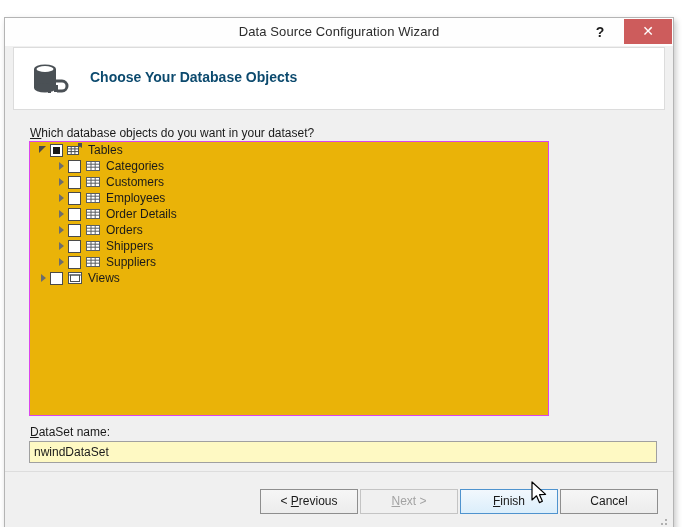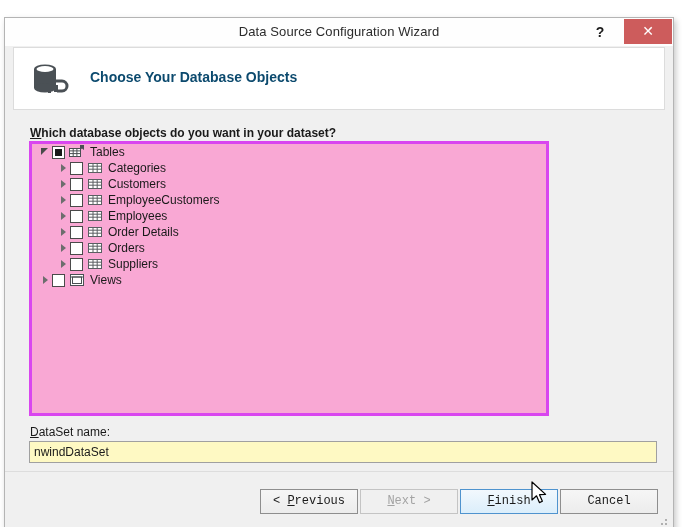--- a/index.html
+++ b/index.html
@@ -113,33 +113,32 @@
     height: 360px;
     background: #f0f0f0;
   }
 
   .prompt-label {
     position: absolute;
     left: 25px;
     top: 15px;
     font-size: 12px;
     color: #1a1a1a;
-    font-weight: bold;
   }
   .prompt-label u { text-decoration: underline; }
 
   
   .tree-panel {
     position: absolute;
     left: 24px;
     top: 30px;
     width: 520px;
     height: 275px;
-    background: #f9a8d4;
-    border: 3px solid #d946ef;
+    background: #eab308;
+    border: 1px solid #d946ef;
     box-sizing: border-box;
     overflow: hidden;
   }
   .tree-row {
     position: relative;
     height: 16px;
     display: flex;
     align-items: center;
     white-space: nowrap;
   }
@@ -253,21 +252,21 @@
     border-top: 1px solid #dddddd;
   }
   .btn {
     position: absolute;
     top: 17px;
     width: 98px;
     height: 25px;
     background: linear-gradient(#f6f6f6, #ececec);
     border: 1px solid #8e8e8e;
     box-sizing: border-box;
-    font-family: Liberation Mono, monospace;
+    font-family: Liberation Sans, sans-serif;
     font-size: 12px;
     color: #1a1a1a;
     cursor: default;
     text-align: center;
     line-height: 23px;
   }
   .btn u { text-decoration: underline; }
   .btn.disabled {
     color: #a3a3a3;
     border-color: #c4c4c4;
@@ -380,32 +379,20 @@
         <div class="tree-row child">
           <span class="expander collapsed"></span>
           <span class="cbox"></span>
           <span class="node-icon"><svg viewBox="0 0 16 16" width="16" height="16">
               <rect x="1.5" y="3.5" width="13" height="9" fill="#ffffff" stroke="#5a5f63"></rect>
               <line x1="1.5" y1="6.2" x2="14.5" y2="6.2" stroke="#5a5f63"></line>
               <line x1="1.5" y1="9.2" x2="14.5" y2="9.2" stroke="#5a5f63"></line>
               <line x1="6" y1="3.5" x2="6" y2="12.5" stroke="#5a5f63"></line>
               <line x1="10.2" y1="3.5" x2="10.2" y2="12.5" stroke="#5a5f63"></line>
             </svg></span>
-          <span class="node-label">EmployeeCustomers</span>
-        </div>
-        <div class="tree-row child">
-          <span class="expander collapsed"></span>
-          <span class="cbox"></span>
-          <span class="node-icon"><svg viewBox="0 0 16 16" width="16" height="16">
-              <rect x="1.5" y="3.5" width="13" height="9" fill="#ffffff" stroke="#5a5f63"></rect>
-              <line x1="1.5" y1="6.2" x2="14.5" y2="6.2" stroke="#5a5f63"></line>
-              <line x1="1.5" y1="9.2" x2="14.5" y2="9.2" stroke="#5a5f63"></line>
-              <line x1="6" y1="3.5" x2="6" y2="12.5" stroke="#5a5f63"></line>
-              <line x1="10.2" y1="3.5" x2="10.2" y2="12.5" stroke="#5a5f63"></line>
-            </svg></span>
           <span class="node-label">Employees</span>
         </div>
         <div class="tree-row child">
           <span class="expander collapsed"></span>
           <span class="cbox"></span>
           <span class="node-icon"><svg viewBox="0 0 16 16" width="16" height="16">
               <rect x="1.5" y="3.5" width="13" height="9" fill="#ffffff" stroke="#5a5f63"></rect>
               <line x1="1.5" y1="6.2" x2="14.5" y2="6.2" stroke="#5a5f63"></line>
               <line x1="1.5" y1="9.2" x2="14.5" y2="9.2" stroke="#5a5f63"></line>
               <line x1="6" y1="3.5" x2="6" y2="12.5" stroke="#5a5f63"></line>
@@ -417,20 +404,32 @@
           <span class="expander collapsed"></span>
           <span class="cbox"></span>
           <span class="node-icon"><svg viewBox="0 0 16 16" width="16" height="16">
               <rect x="1.5" y="3.5" width="13" height="9" fill="#ffffff" stroke="#5a5f63"></rect>
               <line x1="1.5" y1="6.2" x2="14.5" y2="6.2" stroke="#5a5f63"></line>
               <line x1="1.5" y1="9.2" x2="14.5" y2="9.2" stroke="#5a5f63"></line>
               <line x1="6" y1="3.5" x2="6" y2="12.5" stroke="#5a5f63"></line>
               <line x1="10.2" y1="3.5" x2="10.2" y2="12.5" stroke="#5a5f63"></line>
             </svg></span>
           <span class="node-label">Orders</span>
+        </div>
+        <div class="tree-row child">
+          <span class="expander collapsed"></span>
+          <span class="cbox"></span>
+          <span class="node-icon"><svg viewBox="0 0 16 16" width="16" height="16">
+              <rect x="1.5" y="3.5" width="13" height="9" fill="#ffffff" stroke="#5a5f63"></rect>
+              <line x1="1.5" y1="6.2" x2="14.5" y2="6.2" stroke="#5a5f63"></line>
+              <line x1="1.5" y1="9.2" x2="14.5" y2="9.2" stroke="#5a5f63"></line>
+              <line x1="6" y1="3.5" x2="6" y2="12.5" stroke="#5a5f63"></line>
+              <line x1="10.2" y1="3.5" x2="10.2" y2="12.5" stroke="#5a5f63"></line>
+            </svg></span>
+          <span class="node-label">Shippers</span>
         </div>
         <div class="tree-row child">
           <span class="expander collapsed"></span>
           <span class="cbox"></span>
           <span class="node-icon"><svg viewBox="0 0 16 16" width="16" height="16">
               <rect x="1.5" y="3.5" width="13" height="9" fill="#ffffff" stroke="#5a5f63"></rect>
               <line x1="1.5" y1="6.2" x2="14.5" y2="6.2" stroke="#5a5f63"></line>
               <line x1="1.5" y1="9.2" x2="14.5" y2="9.2" stroke="#5a5f63"></line>
               <line x1="6" y1="3.5" x2="6" y2="12.5" stroke="#5a5f63"></line>
               <line x1="10.2" y1="3.5" x2="10.2" y2="12.5" stroke="#5a5f63"></line>

